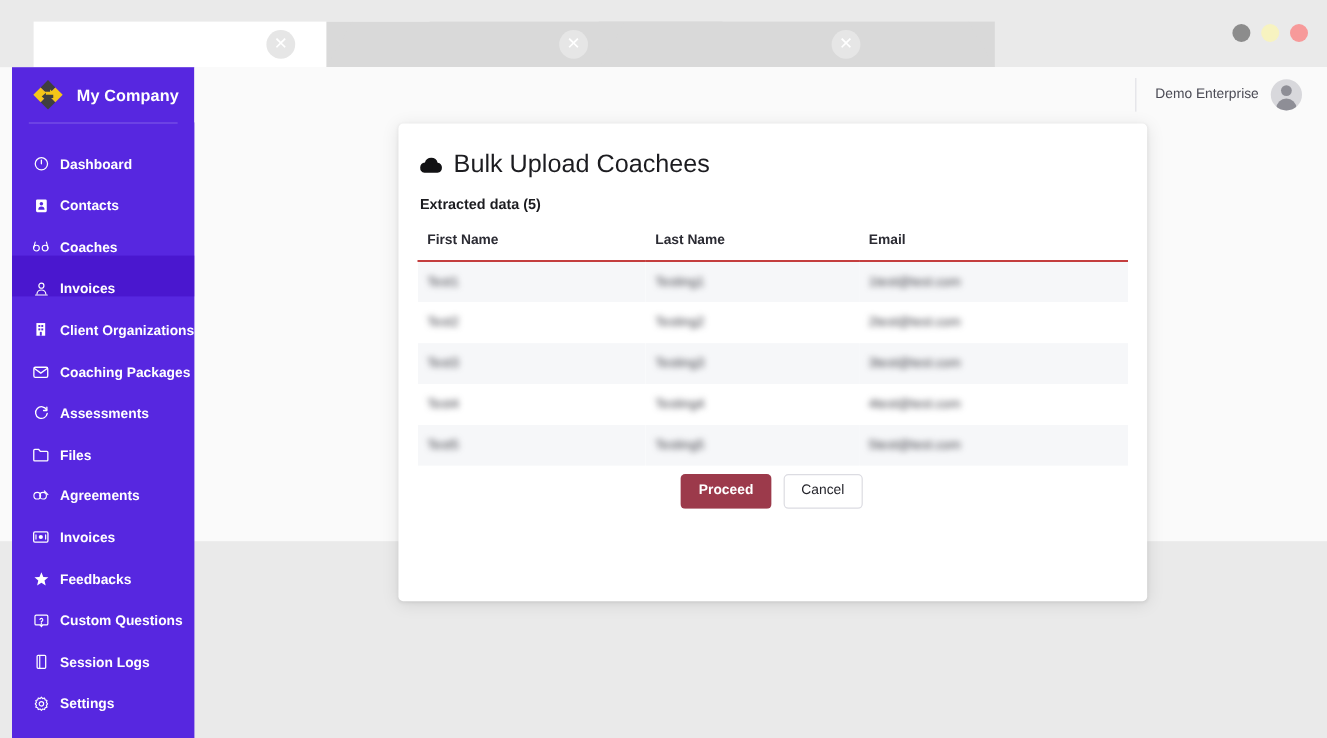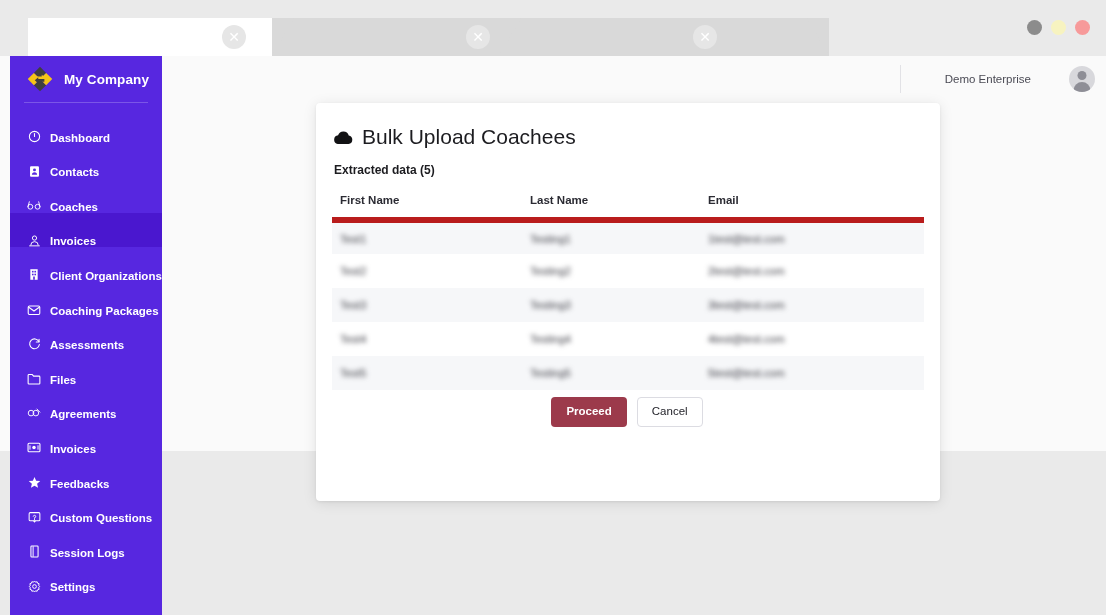--- a/index.html
+++ b/index.html
@@ -73,64 +73,63 @@
     width: 14px; height: 14px; flex: none;
     display: flex; align-items: center; justify-content: center;
   }
   .nav-ico svg { display: block; }
 
   
   #topbar {
     position: absolute; left: 162px; top: 0; right: 0; height: 46px;
     background: #fafafa;
     display: flex; align-items: center; justify-content: flex-end;
-    padding-right: 11px;
-    gap: 28px;
+    padding-right: 21px;
   }
   .user-sep { width: 1px; height: 28px; background: #e2e2e6; margin-right: 16px; }
   .user-name { font-size: 11.5px; color: #4b4b55; margin-right: 10px; }
   .avatar {
     width: 26px; height: 26px; border-radius: 50%; background: #d8d8dc;
     position: relative; overflow: hidden;
   }
   .avatar::before {
     content: ""; position: absolute; left: 50%; top: 5px;
     width: 9px; height: 9px; border-radius: 50%;
     background: #8e8e96; transform: translateX(-50%);
   }
   .avatar::after {
     content: ""; position: absolute; left: 50%; top: 16px;
     width: 17px; height: 14px; border-radius: 9px 9px 0 0;
     background: #8e8e96; transform: translateX(-50%);
   }
 
   
   #modal {
-    position: absolute; left: 316px; top: 47px;
+    position: absolute; left: 332px; top: 47px;
     width: 624px; height: 398px;
     background: #ffffff; border-radius: 4px;
     box-shadow: 0 2px 14px rgba(0,0,0,.10), 0 1px 3px rgba(0,0,0,.07);
     padding: 22px 16px 0 16px;
   }
   .modal-title {
     display: flex; align-items: center; gap: 9px;
     font-size: 21px; color: #1c1c20; font-weight: normal;
     padding-left: 1px; margin-bottom: 14px;
   }
   .cloud-ico { width: 20px; height: 16px; flex: none; }
   .extracted {
     font-size: 12px; font-weight: bold; color: #1c1c20;
     padding-left: 2px; margin-bottom: 17px;
   }
 
   table { width: 100%; border-collapse: collapse; table-layout: fixed; }
   th {
     text-align: left; font-size: 11.5px; font-weight: bold; color: #2b2b33;
     padding: 0 0 11px 8px;
-    border-bottom: 6px solid #b91c1c;
+    border-bottom: 1px solid #b91c1c;
   }
   td {
     font-size: 11px; color: #3a3a42;
     height: 34px; padding-left: 8px;
     filter: blur(2.6px);
     white-space: nowrap;
   }
   tbody tr:nth-child(odd) { background: #f6f7f9; }
   tbody tr:nth-child(even) { background: #ffffff; }
   .col-first { width: 190px; }

